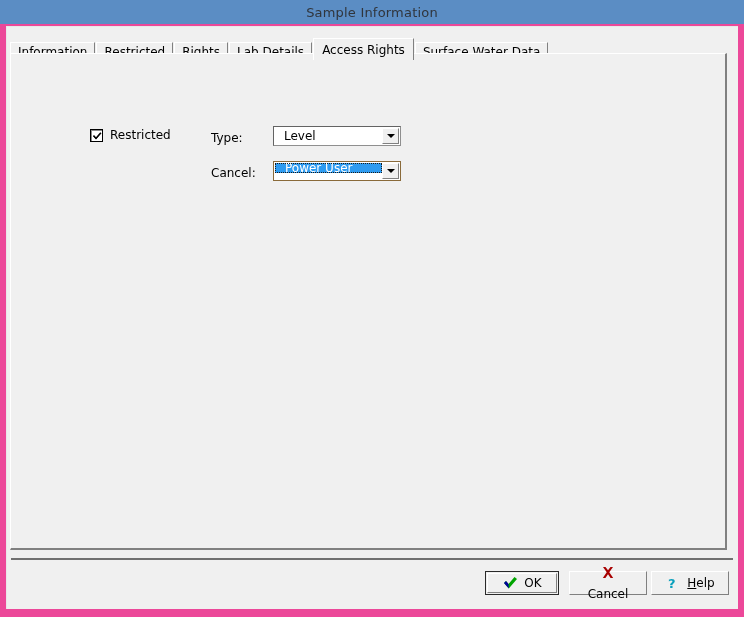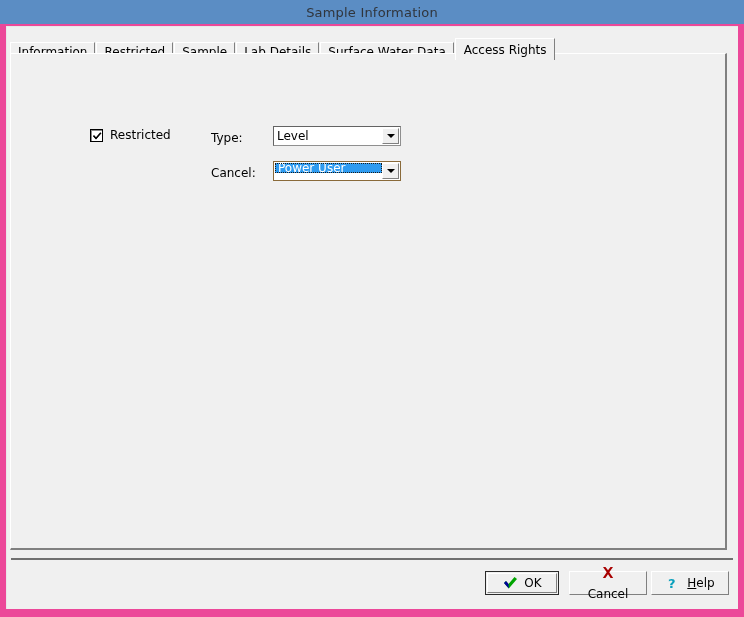--- a/index.html
+++ b/index.html
@@ -151,21 +151,21 @@
     border-top-color: #636363;
     border-left-color: #636363;
     box-sizing: border-box;
     display: flex;
     align-items: stretch;
   }
   .combo .combo-text {
     flex: 1 1 auto;
     display: flex;
     align-items: center;
-    padding-left: 3px;
+    padding-left: 10px;
     font-size: 12px;
     color: #000000;
     overflow: hidden;
     white-space: nowrap;
   }
   .combo .combo-btn {
     width: 17px;
     flex: 0 0 auto;
     background: #f0f0f0;
     border-left: 1px solid #ffffff;
@@ -249,30 +249,30 @@
   <div id="client">
 
     <div id="tabstrip">
       <div class="tab">
         <span>Information</span>
       </div>
       <div class="tab">
         <span>Restricted</span>
       </div>
       <div class="tab">
-        <span>Sample</span>
+        <span>Rights</span>
       </div>
       <div class="tab">
         <span>Lab Details</span>
-      </div>
-      <div class="tab">
-        <span>Surface Water Data</span>
       </div>
       <div class="tab active">
         <span>Access Rights</span>
+      </div>
+      <div class="tab">
+        <span>Surface Water Data</span>
       </div>
     </div>
 
     <div id="tabpanel">
 
       <div id="restricted-row">
         <span class="checkbox-box">
           <svg width="11" height="11" viewBox="0 0 11 11">
             <path d="M1 5 L2 5 L4 7 L8.5 2 L9.5 2 L4 8.5 Z" fill="#000000"></path>
             <path d="M1.5 4.5 L4 7.2 L8.8 1.8" stroke="#000000" stroke-width="1.4" fill="none"></path>

